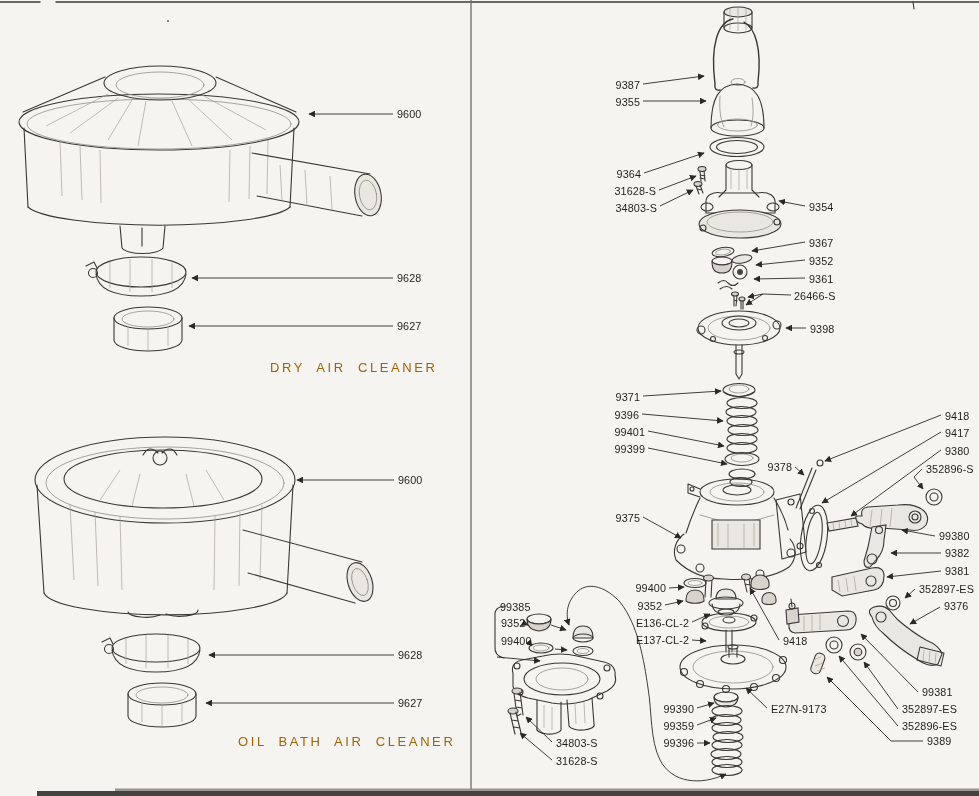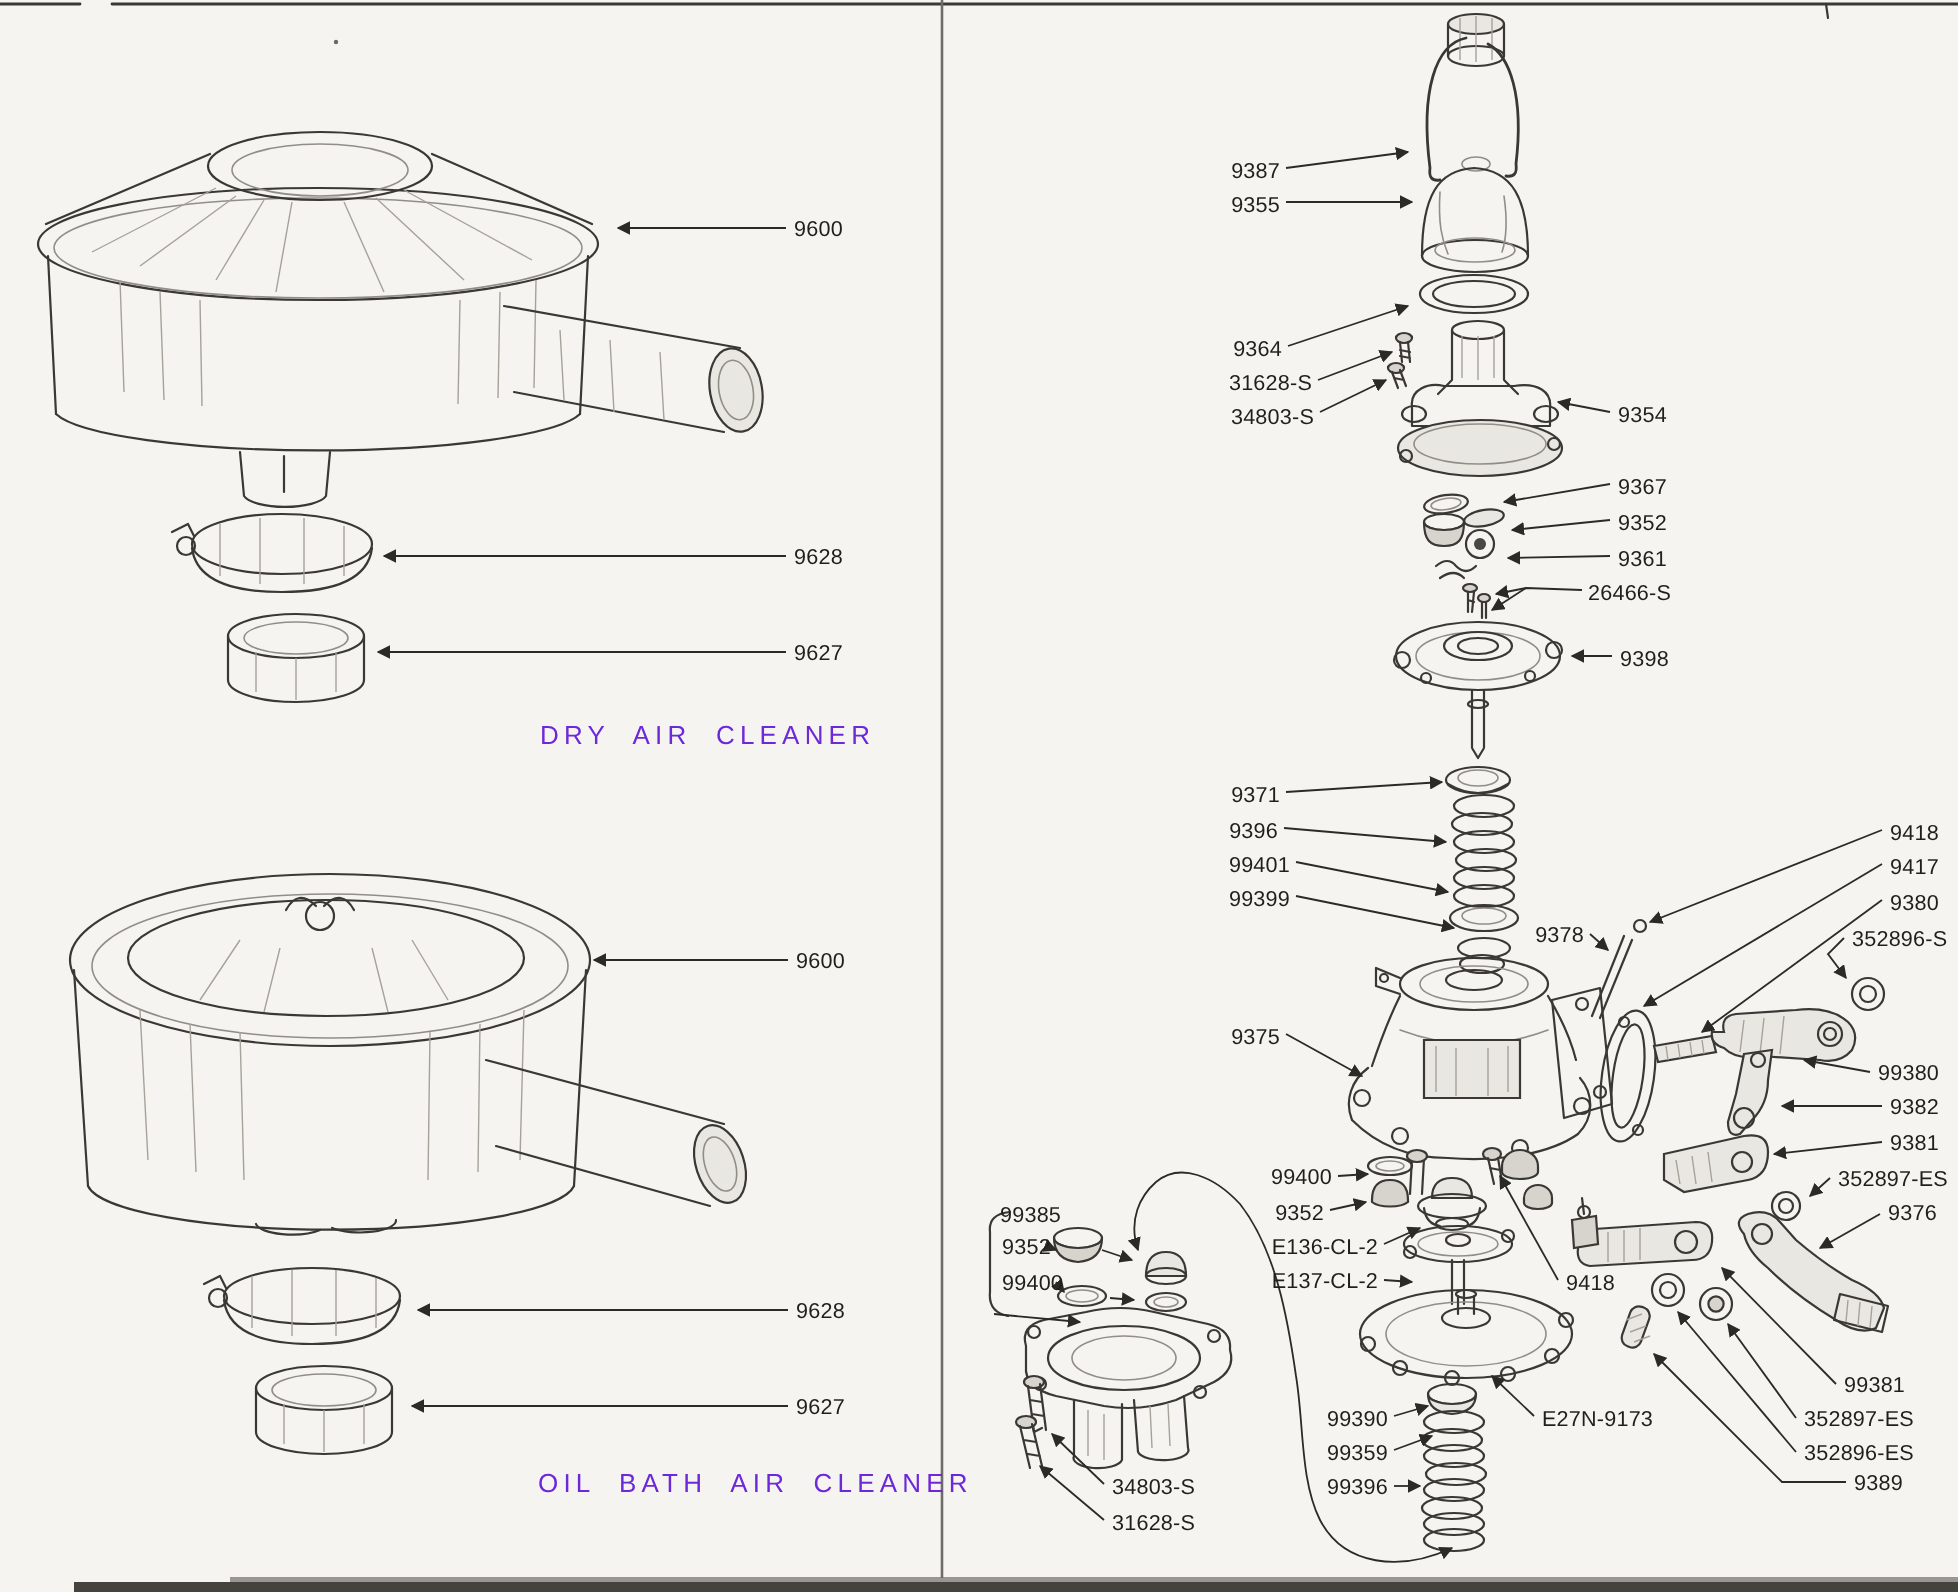--- a/index.html
+++ b/index.html
@@ -8,21 +8,21 @@
   svg{position:absolute;left:0;top:0;}
   .art{stroke:#3a3834;fill:none;stroke-width:1.1;stroke-linecap:round;stroke-linejoin:round;}
   .art2{stroke:#3a3834;fill:none;stroke-width:1.4;stroke-linecap:round;stroke-linejoin:round;}
   .lt{stroke:#918e87;fill:none;stroke-width:0.8;stroke-linecap:round;}
   .hatch{stroke:#a6a29a;fill:none;stroke-width:0.7;}
   .fillL{fill:#e9e7e1;stroke:#3a3834;stroke-width:1.1;}
   .fillM{fill:#d7d4cd;stroke:#3a3834;stroke-width:1.1;}
   .fillD{fill:#4a4843;stroke:none;}
   .leader{stroke:#2b2a27;fill:none;stroke-width:0.9;}
   .plabel{font:10.8px "Liberation Sans",sans-serif;fill:#201f1c;letter-spacing:0.1px;}
-  .caption{position:absolute;font-size:13px;color:#6d28d9;letter-spacing:2.6px;word-spacing:6px;
+  .caption{position:absolute;font-size:13px;color:#a16207;letter-spacing:2.6px;word-spacing:6px;
            text-align:center;white-space:nowrap;}
 </style>
 </head>
 <body>
 
 <div id="page">
   <svg width="979" height="796" viewBox="0 0 979 796">
     <defs>
       <marker id="arr" viewBox="0 0 10 10" refX="9" refY="5" markerWidth="7.5" markerHeight="7.5" orient="auto-start-reverse">
           <path d="M0,0 L10,5 L0,10 z" fill="#2b2a27"></path>
@@ -405,14 +405,14 @@
         <path d="M555,649 L567,650" class="leader" marker-end="url(#arr)"></path>
         <text x="501" y="645" text-anchor="start" class="plabel">99400</text>
         <path d="M552,742 L526,717" class="leader" marker-end="url(#arr)"></path>
         <text x="556" y="747" text-anchor="start" class="plabel">34803-S</text>
         <path d="M552,760 L520,733" class="leader" marker-end="url(#arr)"></path>
         <text x="556" y="765" text-anchor="start" class="plabel">31628-S</text>
       </g>
   </svg>
 
   <div class="caption" style="left:270px;top:360px;width:155px;">DRY AIR CLEANER</div>
-  <div class="caption" style="left:238px;top:734px;width:182px;margin-left:31px;">OIL BATH AIR CLEANER</div>
+  <div class="caption" style="left:238px;top:734px;width:182px;">OIL BATH AIR CLEANER</div>
 </div>
 
 </body></html>

